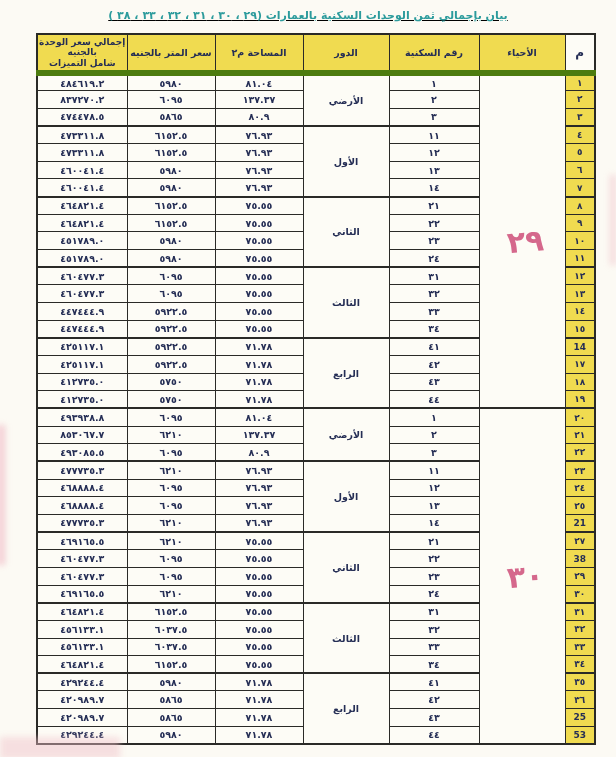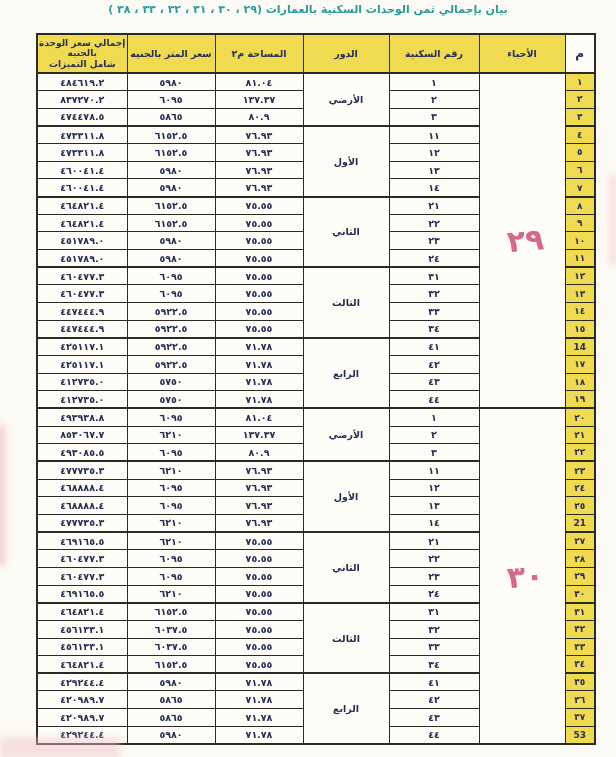--- a/index.html
+++ b/index.html
@@ -1,21 +1,21 @@
 <!DOCTYPE html>
 <html lang="ar"><head>
 <meta charset="utf-8">
 <style>
   html,body{margin:0;padding:0;}
   body{
     width:616px;height:757px;position:relative;overflow:hidden;
     background:#fcfaf4;
     font-family:"DejaVu Sans",sans-serif;
   }
-  .titles{padding-top:3px;}
+  .titles{padding-top:9px;text-decoration:underline;}
   .title-line{
     direction:rtl;text-align:center;
     color:#2c9b9c;font-weight:bold;
     font-size:11px;line-height:14px;
   }
   table{
     position:absolute;left:36px;top:33px;
     width:558px;height:712px;
     border-collapse:collapse;table-layout:fixed;
     direction:rtl;
@@ -24,21 +24,21 @@
   th,td{
     border:1px solid #2a2a27;
     text-align:center;vertical-align:middle;
     padding:0;overflow:hidden;
     color:#252e55;font-weight:bold;
   }
   thead tr{height:39px;}
   thead th{
     background:#f0db50;
     font-size:9.5px;line-height:11px;
-    border-bottom:1px solid #4d7c0f;
+    border-bottom:6px solid #4d7c0f;
   }
   th.hm{background:#fdfcf6;font-size:12px;}
   th.htotal{font-size:9px;white-space:pre-line;line-height:10.5px;}
   tbody td{font-size:9.5px;background:#fdfcf6;}
   tbody tr{height:17px;}
   td.m{background:#f0db50;font-size:9px;}
   td.bld{background:#fdfcf6;}
   tr.grp td{border-top:2px solid #2a2a27;}
   .pink{
     color:#d5688c;
@@ -276,21 +276,21 @@
       </tr>
       <tr class="grp">
         <td class="m">٢٧</td>
         <td class="unit">٢١</td>
         <td class="floor" rowspan="4">الثاني</td>
         <td class="area">٧٥.٥٥</td>
         <td class="price">٦٢١٠</td>
         <td class="total">٤٦٩١٦٥.٥</td>
       </tr>
       <tr>
-        <td class="m">٢٨</td>
+        <td class="m">38</td>
         <td class="unit">٢٢</td>
         <td class="area">٧٥.٥٥</td>
         <td class="price">٦٠٩٥</td>
         <td class="total">٤٦٠٤٧٧.٣</td>
       </tr>
       <tr>
         <td class="m">٢٩</td>
         <td class="unit">٢٣</td>
         <td class="area">٧٥.٥٥</td>
         <td class="price">٦٠٩٥</td>
@@ -341,21 +341,21 @@
         <td class="total">٤٢٩٢٤٤.٤</td>
       </tr>
       <tr>
         <td class="m">٣٦</td>
         <td class="unit">٤٢</td>
         <td class="area">٧١.٧٨</td>
         <td class="price">٥٨٦٥</td>
         <td class="total">٤٢٠٩٨٩.٧</td>
       </tr>
       <tr>
-        <td class="m">٣٧</td>
+        <td class="m">25</td>
         <td class="unit">٤٣</td>
         <td class="area">٧١.٧٨</td>
         <td class="price">٥٨٦٥</td>
         <td class="total">٤٢٠٩٨٩.٧</td>
       </tr>
       <tr>
         <td class="m">53</td>
         <td class="unit">٤٤</td>
         <td class="area">٧١.٧٨</td>
         <td class="price">٥٩٨٠</td>

